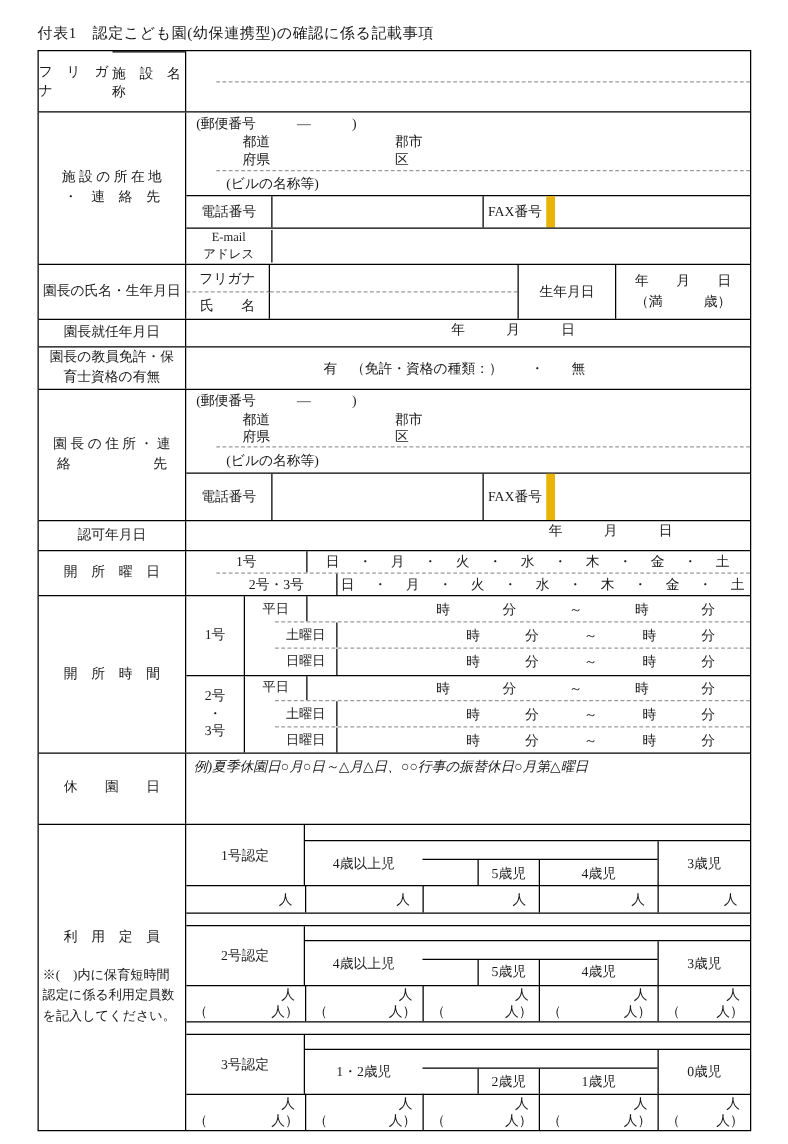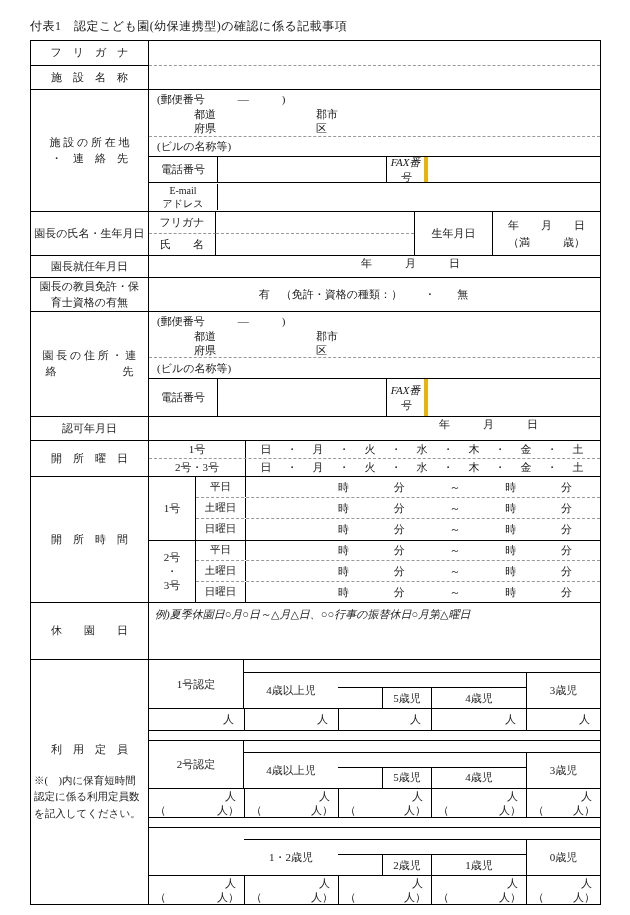--- a/index.html
+++ b/index.html
@@ -16,42 +16,42 @@
   .sec { display:flex; border-top:1px solid #000; }
   .sec.first { border-top:none; }
 
   .lbl, .lcol {
     width:118px; flex-shrink:0; border-right:1px solid #000;
   }
   .lbl {
     display:flex; flex-direction:column; align-items:center; justify-content:center;
     text-align:center; line-height:1.45;
   }
-  .lcol { display:flex; flex-direction:column; }
+  .lcol { display:flex; flex-direction:row; }
   .lcell { flex:1; display:flex; align-items:center; justify-content:center; }
   .lcell.solid-top { border-top:1px solid #000; }
 
   .vcol { flex:1; display:flex; flex-direction:column; min-width:0; }
   .vfield { flex:1; }
-  .dash-top { border-top:1px dashed #999; }
+  .dash-top { border-top:1px dashed #999;margin-left:24px; }
   .solid-top { border-top:1px solid #000; }
 
   .center { display:flex; align-items:center; justify-content:center; text-align:center; }
 
   
   .addr { padding:2px 0 0 8px; }
   .addr .postal { line-height:15px; }
   .addr-cols { display:flex; line-height:14px; }
   .addr-col1 { margin-left:37px; }
   .addr-col2 { margin-left:100px; }
   .bldg { display:flex; align-items:center; padding-left:8px; }
   .telrow { display:flex; }
   .telrow .tlabel { width:69px; border-right:1px solid #000; }
   .telrow .tinput { width:168px; }
-  .telrow .flabel { width:42px; border-left:1px solid #000; border-right:4px solid #eab308;font-style:italic; }
+  .telrow .flabel { width:58px; border-left:1px solid #000; border-right:7px solid #eab308; }
   .telrow .finput { flex:1; }
   .emailrow { display:flex;align-items:center; }
   .emailrow .elabel { width:69px; border-right:1px solid #000; font-size:10px; line-height:1.3; }
   .emailrow .einput { flex:1; }
 
   
   .namegrid {
     flex:1; display:grid;
     grid-template-columns:67px 198px 79px 1fr;
     grid-template-rows:22px 1fr;
@@ -71,21 +71,21 @@
 
   
   .odrow { flex:1; display:flex; }
   .od-cat { width:97px; border-right:1px solid #000; }
   .od-days { flex:1; letter-spacing:2px; }
 
   
   .ohgroup { height:63px; display:flex; }
   .oh-cat { width:47px; border-right:1px solid #000; line-height:1.3; }
   .oh-rows { flex:1; display:flex; flex-direction:column; }
-  .oh-row { flex:1; display:flex; }
+  .oh-row { flex:1; display:flex;gap:11px; }
   .oh-day { width:50px; border-right:1px solid #000; font-size:10.5px; }
   .oh-time { flex:1; display:flex; align-items:center; justify-content:space-between; padding:0 28px 0 92px; }
 
   .closed-val { padding:4px 6px; line-height:1.4;font-style:italic; }
 
   
   .cap-l { display:flex; flex-direction:column; justify-content:center; align-items:center; }
   .cap-note { margin-top:16px; padding:0 3px; font-size:10.5px; line-height:1.55; text-align:left; align-self:flex-start;font-family:Liberation Serif, serif; }
   .cap-block {
     display:grid;
@@ -415,20 +415,21 @@
             <span class="l2">
                 <span>（</span>
                 <span>人）</span>
               </span>
           </div>
         </div>
 
         <div class="cap-spacer"></div>
 
         <div class="cap-block cap-b23 cap-b3">
+          <div class="cA center">3号認定</div>
           <div class="cStrip"></div>
           <div class="cB center">1・2歳児</div>
           <div class="cSub"></div>
           <div class="cS1 center">2歳児</div>
           <div class="cS2 center">1歳児</div>
           <div class="cE center">0歳児</div>
           <div class="pcell p1 punit-double">
             <span class="l1">人</span>
             <span class="l2">
                 <span>（</span>

